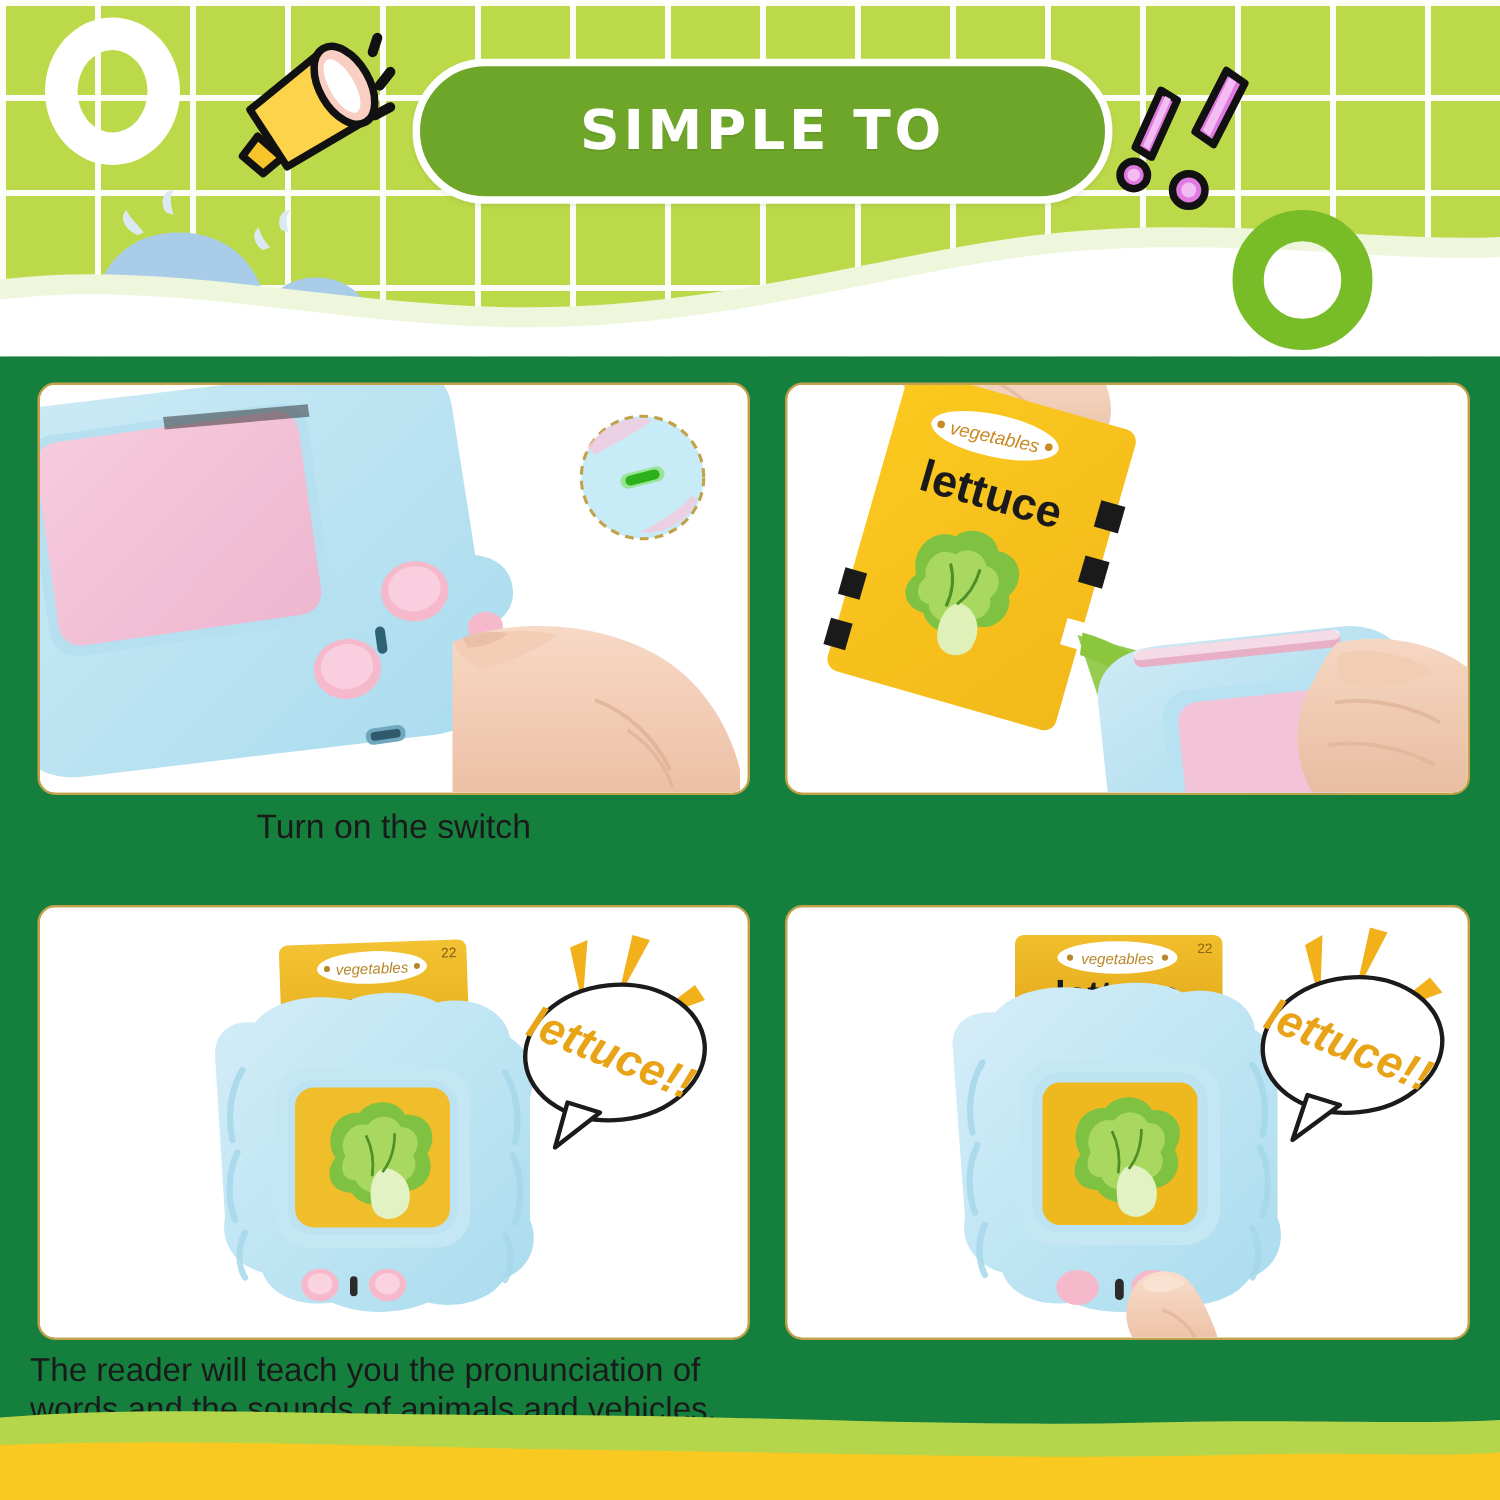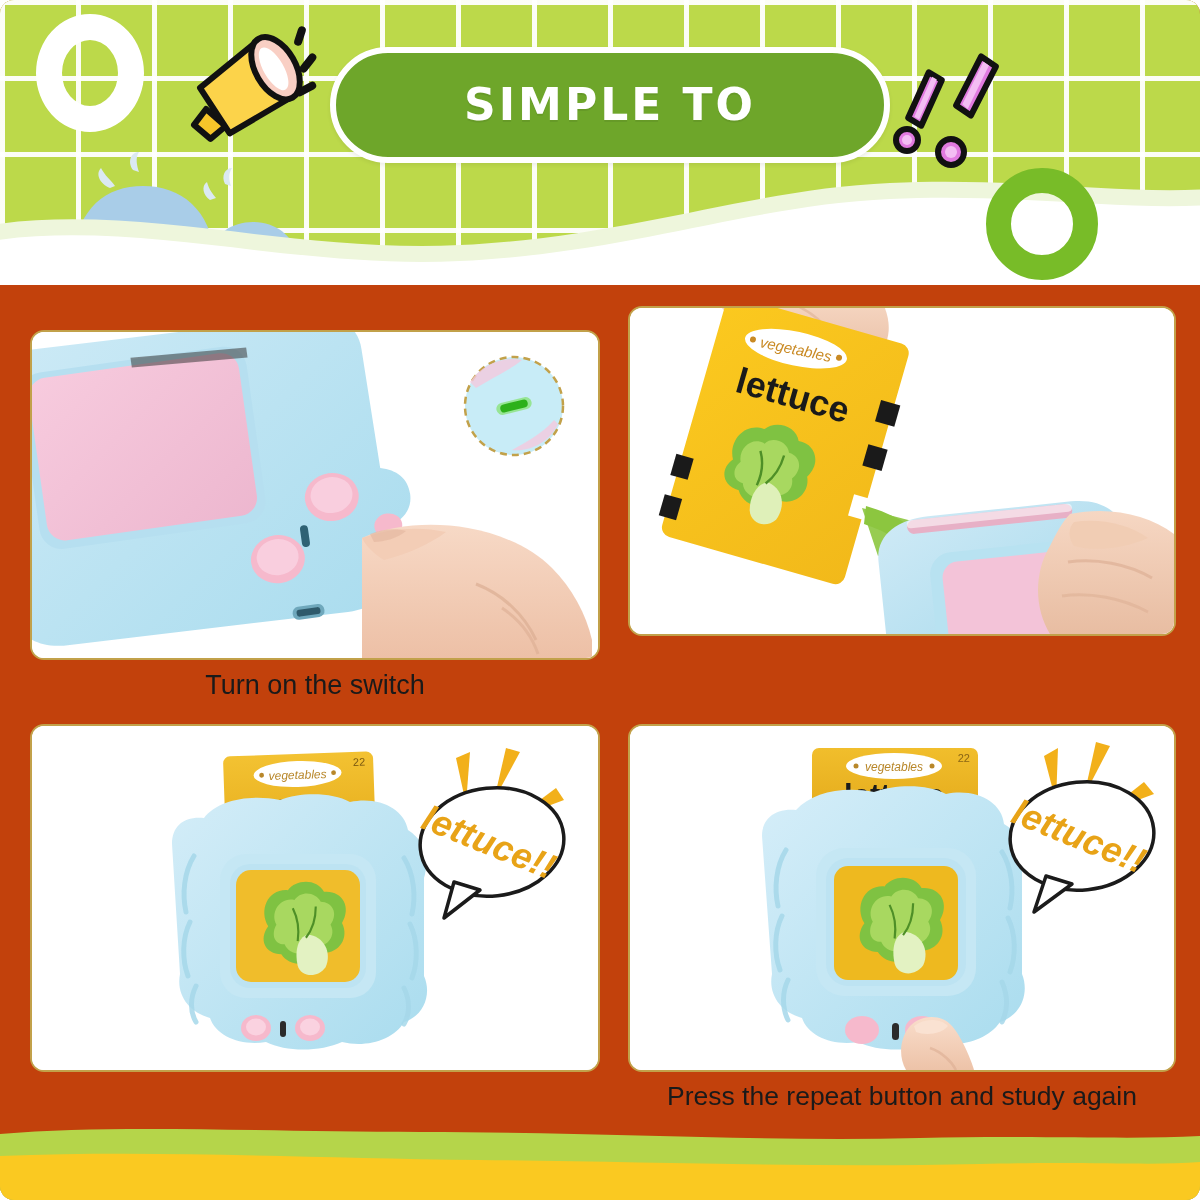--- a/index.html
+++ b/index.html
@@ -3,21 +3,21 @@
 <meta charset="utf-8">
 <style>
   html,body{margin:0;padding:0;}
   body{
     width:1200px;height:1200px;
     font-family:"Liberation Sans", sans-serif;
     background:#ffffff;
     overflow:hidden;
     position:relative;
   }
-  #page{position:relative;width:1200px;height:1200px;overflow:hidden;background:#c2410c;border-radius:14px;}
+  #page{position:relative;width:1200px;height:1200px;overflow:hidden;background:#15803d;}
 
   
   .header{
     position:absolute;left:0;top:0;width:1200px;height:285px;overflow:hidden;
   }
   .header-bg{
     position:absolute;left:0;top:0;width:1200px;height:285px;
     background:#bcd94a;
   }
   .header-grid{
@@ -92,21 +92,21 @@
   .caption{
     text-align:center;
     color:#1a1a1a;
     font-family:"Liberation Sans", sans-serif;
     font-size:27px;
     line-height:33px;
     margin-top:9px;
     white-space:pre-line;
   }
 
-  .step-1{left:30px;top:10px;width:570px;margin-top:24px;}
+  .step-1{left:30px;top:10px;width:570px;}
   .step-2{left:628px;top:10px;width:548px;}
   .step-3{left:30px;top:428px;width:570px;}
   .step-4{left:628px;top:428px;width:548px;}
 
   .step-1 .photo{height:330px;}
   .step-2 .photo{height:330px;}
   .step-3 .photo{height:348px;}
   .step-4 .photo{height:348px;}
 
   .step-3 .caption{font-size:26.5px;line-height:31px;text-align:left;margin-left:-6px;}
@@ -424,20 +424,22 @@
               <path d="M96 2 L110 6 L84 54 Z"></path>
               <path d="M146 42 L154 54 L106 72 Z"></path>
               <path d="M150 92 L152 106 L104 100 Z"></path>
             </g>
             <ellipse cx="82" cy="96" rx="72" ry="54" fill="#ffffff" stroke="#1b1b1b" stroke-width="3.5" transform="rotate(-6 82 96)"></ellipse>
             <path d="M44 136 L34 172 L70 144 Z" fill="#ffffff" stroke="#1b1b1b" stroke-width="3.5" stroke-linejoin="round"></path>
             <text x="76" y="108" font-family="Liberation Sans, sans-serif" font-size="36" font-weight="bold" font-style="italic" fill="#e8a317" text-anchor="middle" transform="rotate(22 76 104)">lettuce!!</text>
           </g>
         </svg>
       </div>
+      <div class="caption">The reader will teach you the pronunciation of
+words and the sounds of animals and vehicles.</div>
     </div>
 
     <div class="step step-4">
       <div class="photo">
         <svg viewBox="0 0 544 344" width="544" height="344">
           <defs>
             <linearGradient id="blueG4" x1="0" y1="0" x2="1" y2="1">
               <stop offset="0" stop-color="#d6eef9"></stop>
               <stop offset="1" stop-color="#a9dcee"></stop>
             </linearGradient>
@@ -502,21 +504,20 @@
               <path d="M94 0 L108 4 L82 54 Z"></path>
               <path d="M142 40 L152 52 L104 70 Z"></path>
               <path d="M148 90 L150 104 L102 98 Z"></path>
             </g>
             <ellipse cx="80" cy="94" rx="72" ry="54" fill="#ffffff" stroke="#1b1b1b" stroke-width="3.5" transform="rotate(-6 80 94)"></ellipse>
             <path d="M44 134 L32 170 L70 142 Z" fill="#ffffff" stroke="#1b1b1b" stroke-width="3.5" stroke-linejoin="round"></path>
             <text x="74" y="106" font-family="Liberation Sans, sans-serif" font-size="36" font-weight="bold" font-style="italic" fill="#e8a317" text-anchor="middle" transform="rotate(22 74 102)">lettuce!!</text>
           </g>
         </svg>
       </div>
-      <div class="caption">Press the repeat button and study again</div>
     </div>
   </div>
 
   <div class="bottom">
     <svg viewBox="0 0 1200 90" width="1200" height="90" preserveAspectRatio="none">
       <path d="M0 24 C120 14 260 22 420 22 C600 22 760 32 920 28 C1040 25 1130 30 1200 26 L1200 90 L0 90 Z" fill="#b5d54a"></path>
       <path d="M0 46 C160 40 300 48 480 50 C660 52 820 58 980 54 C1090 51 1150 56 1200 52 L1200 90 L0 90 Z" fill="#fac921"></path>
     </svg>
   </div>
 

